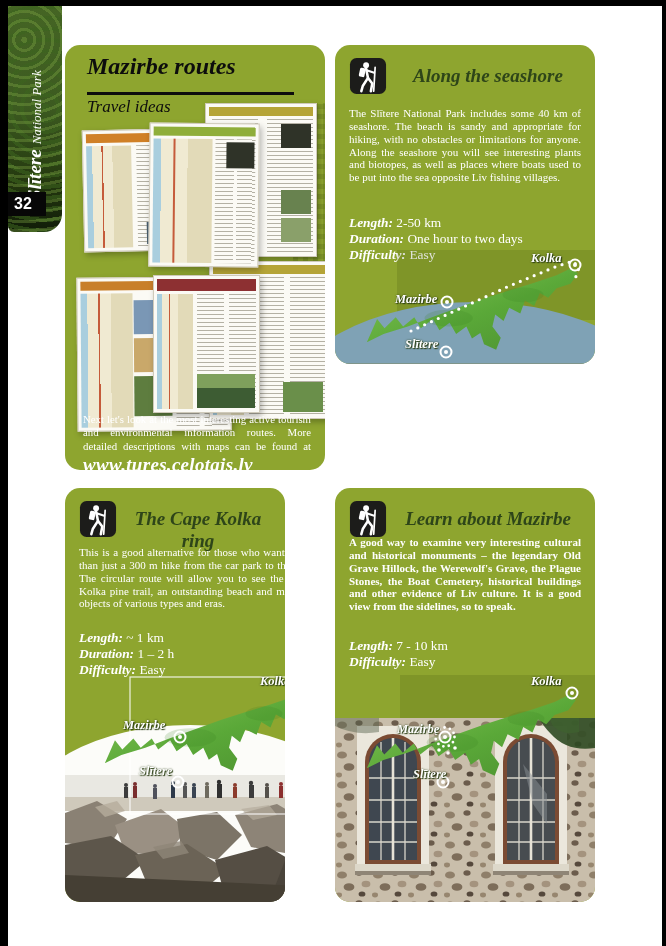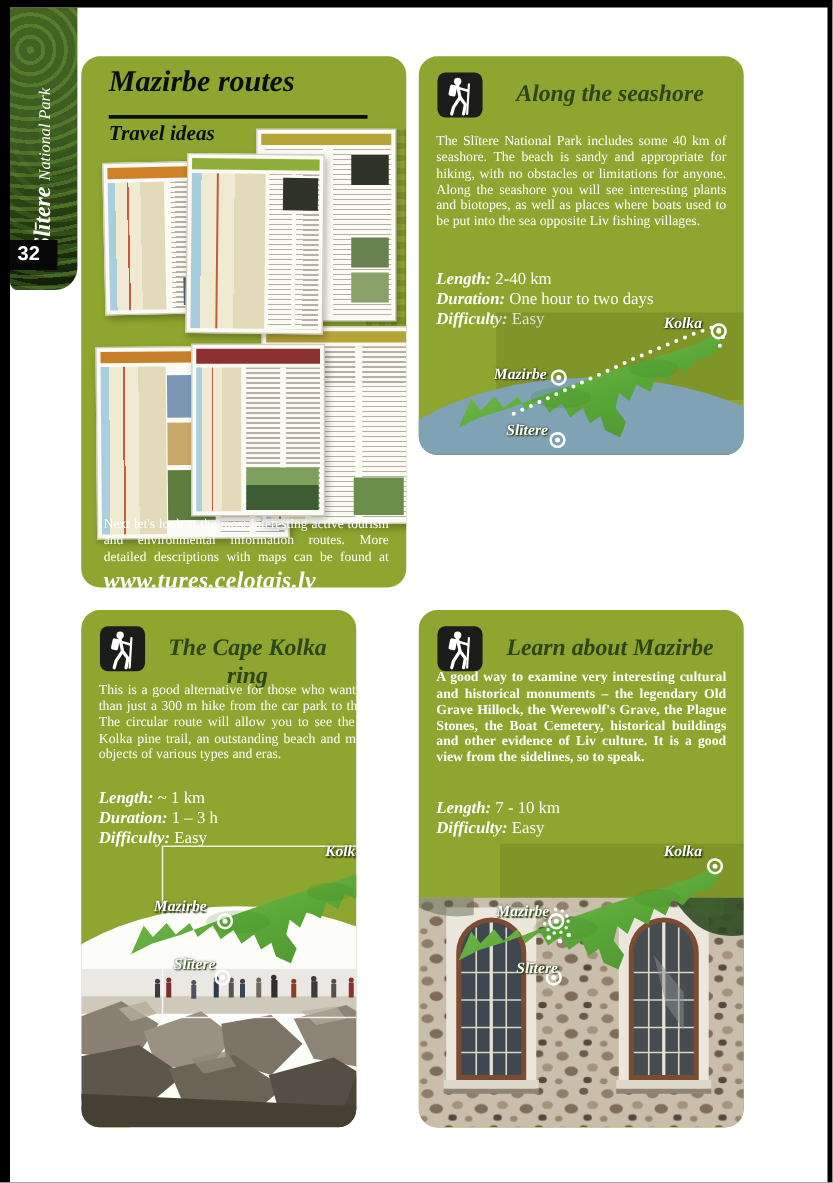--- a/index.html
+++ b/index.html
@@ -38,21 +38,21 @@
      text-shadow:1px 1px 1px #2c3f14, 0 0 2px #2c3f14;z-index:12;}
   .mapsvg{position:absolute;left:0;z-index:10;}
   .darkrect{position:absolute;background:rgba(35,55,0,.14);z-index:1;}
   .sea{position:absolute;border-radius:50%;z-index:2;}
   .photo{position:absolute;left:0;width:260px;z-index:3;font-size:0;}
 
   
   .tr-title{position:absolute;left:22px;top:8px;margin:0;font-size:24px;font-weight:bold;
      font-style:italic;color:#0d0d0d;}
   .tr-underline{position:absolute;left:22px;top:47px;width:207px;height:3px;background:#0d0d0d;}
-  .tr-sub{position:absolute;left:22px;top:52px;margin:0;font-size:17px;font-weight:bold;
+  .tr-sub{position:absolute;left:22px;top:52px;margin:0;font-size:17px;font-weight:normal;
      font-style:italic;color:#0d0d0d;}
   .tr-footer{position:absolute;left:18px;top:368px;width:228px;margin:0;color:#fff;
      font-size:10.8px;line-height:1.25;text-align:justify;z-index:8;}
   .tr-url{font-size:19px;font-weight:bold;font-style:italic;letter-spacing:.3px;white-space:nowrap;}
 
   .deco{position:absolute;opacity:.45;z-index:0;}
   .checker{background-image:
      repeating-linear-gradient(90deg, rgba(20,40,0,.28) 0 5px, transparent 5px 10px),
      repeating-linear-gradient(0deg, rgba(20,40,0,.28) 0 5px, transparent 5px 10px);}
   .stripes{background-image:
@@ -156,21 +156,21 @@
           <path d="M20 22 L24.5 28 L23 36" stroke="#fff" stroke-width="2.7" fill="none" stroke-linecap="round" stroke-linejoin="round"></path>
           <rect x="11" y="11.5" width="6" height="9.5" rx="1.6" fill="#fff" transform="rotate(12 14 16)"></rect>
           <path d="M18.5 14 L26.5 16.5" stroke="#fff" stroke-width="2.2" stroke-linecap="round"></path>
           <path d="M27.5 11 L26 36" stroke="#fff" stroke-width="1.8" stroke-linecap="round"></path>
         </svg>
       </span>
       <span class="ptitle">Along the seashore</span>
     </div>
     <p class="pbody" style="top:62px;">The Slītere National Park includes some 40 km of seashore. The beach is sandy and appropriate for hiking, with no obstacles or limitations for anyone. Along the seashore you will see interesting plants and biotopes, as well as places where boats used to be put into the sea opposite Liv fishing villages.</p>
     <div class="specs" style="top:170px;">
-      <div><span class="sl">Length:</span> <span>2-40 km</span></div>
+      <div><span class="sl">Length:</span> <span>2-50 km</span></div>
       <div><span class="sl">Duration:</span> <span>One hour to two days</span></div>
       <div><span class="sl">Difficulty:</span> <span>Easy</span></div>
     </div>
 
     <div class="darkrect" style="left:62px;top:205px;width:198px;height:70px;"></div>
     <div class="sea" style="left:-50px;top:257px;width:380px;height:210px;background:#7fa2b5;"></div>
 
     <div class="photo" style="top:318px;height:107px;">
       <svg viewBox="0 0 260 107" width="260" height="107">
         <rect x="0" y="0" width="260" height="46" fill="#8fa598"></rect>
@@ -262,21 +262,21 @@
           <rect x="11" y="11.5" width="6" height="9.5" rx="1.6" fill="#fff" transform="rotate(12 14 16)"></rect>
           <path d="M18.5 14 L26.5 16.5" stroke="#fff" stroke-width="2.2" stroke-linecap="round"></path>
           <path d="M27.5 11 L26 36" stroke="#fff" stroke-width="1.8" stroke-linecap="round"></path>
         </svg>
       </span>
       <span class="ptitle">The Cape Kolka ring</span>
     </div>
     <p class="pbody" style="top:58px;">This is a good alternative for those who want more than just a 300 m hike from the car park to the sea. The circular route will allow you to see the Cape Kolka pine trail, an outstanding beach and military objects of various types and eras.</p>
     <div class="specs" style="top:142px;">
       <div><span class="sl">Length:</span> <span>~ 1 km</span></div>
-      <div><span class="sl">Duration:</span> <span>1 – 3 h</span></div>
+      <div><span class="sl">Duration:</span> <span>1 – 2 h</span></div>
       <div><span class="sl">Difficulty:</span> <span>Easy</span></div>
     </div>
 
     <div class="sea" style="left:-45px;top:237px;width:340px;height:190px;background:#fcfcf9;"></div>
 
     <div class="photo" style="top:287px;height:127px;">
       <svg viewBox="0 0 260 127" width="260" height="127">
         <rect x="0" y="0" width="260" height="26" fill="#e9e8e2"></rect>
         <rect x="0" y="22" width="260" height="14" fill="#cfc9bb"></rect>
 

